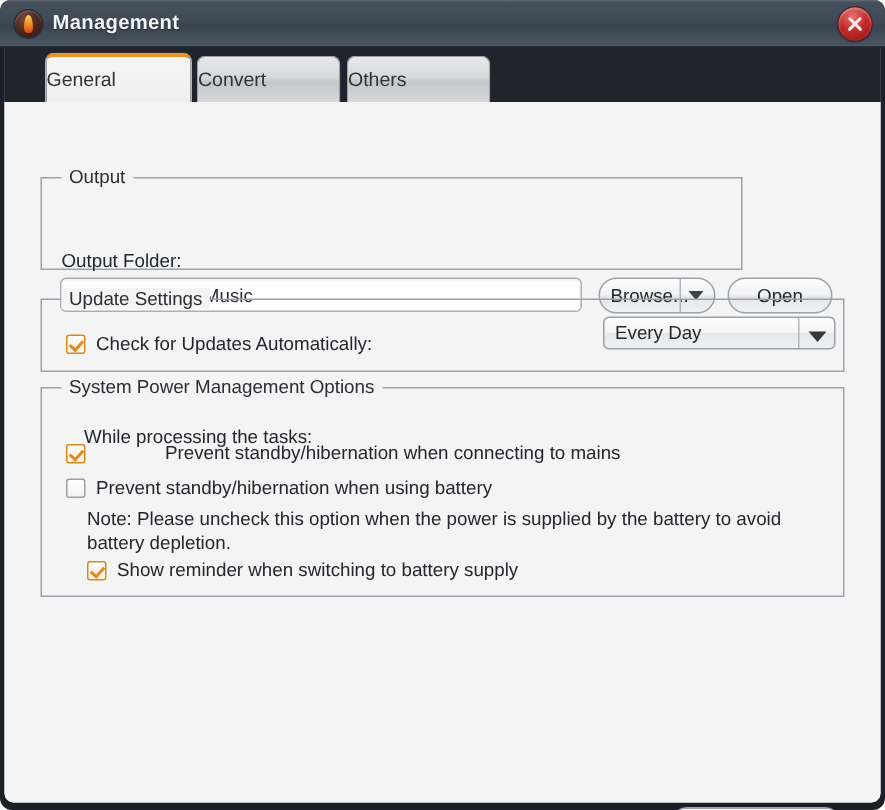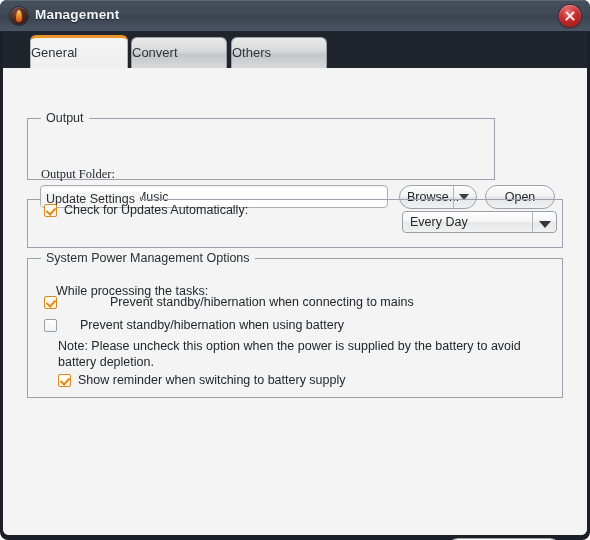--- a/index.html
+++ b/index.html
@@ -352,56 +352,56 @@
       <div class="tab active tab-general">General</div>
       <div class="tab tab-others">Others</div>
       <div class="tab tab-convert">Convert</div>
     </div>
 
     <div class="page">
 
       <div class="group grp-output">
         <div class="group-title">Output</div>
       </div>
-      <div class="label" style="left:38px; top:99px;font-family:Liberation Serif, serif;">Output Folder:</div>
+      <div class="label" style="left:38px; top:99px;">Output Folder:</div>
       <input class="textbox" style="left: 37px; top: 117px; width: 348px;" type="text" value="C:\Users\Belkis\Music">
 
       <div class="browse-group">
         <div class="browse-main">Browse...</div>
         <div class="browse-divider"></div>
         <div class="browse-arrow"></div>
       </div>
 
       <div class="btn" style="left:482px; top:117px; width:70px; height:24px; line-height:22px;">Open</div>
 
       <div class="group grp-update">
         <div class="group-title">Update Settings</div>
       </div>
-      <div class="cbrow" style="left:41px; top:135px;align-items:center;">
+      <div class="cbrow" style="left:41px; top:154px;align-items:center;">
         <div class="cbox checked"></div>
         <div class="cblabel">Check for Updates Automatically:</div>
       </div>
       <div class="combo" style="left:399px; top:143px; width:155px; height:22px;">
         <div class="combo-text">Every Day</div>
         <div class="combo-btn">
           <div class="caret"></div>
         </div>
       </div>
 
       <div class="group grp-power">
         <div class="group-title">System Power Management Options</div>
       </div>
       <div class="label" style="left:53px; top:216px;">While processing the tasks:</div>
 
       <div class="cbrow" style="left:41px; top:227px;gap:46px;">
         <div class="cbox checked"></div>
         <div class="cblabel">Prevent standby/hibernation when connecting to mains</div>
       </div>
 
-      <div class="cbrow" style="left:41px; top:250px;gap:16px;">
+      <div class="cbrow" style="left:41px; top:250px;">
         <div class="cbox"></div>
         <div class="cblabel">Prevent standby/hibernation when using battery</div>
       </div>
 
       <div class="note" style="left:55px; top:270px; width:495px;">Note: Please uncheck this option when the power is supplied by the battery to avoid battery depletion.</div>
 
       <div class="cbrow" style="left:55px; top:305px;">
         <div class="cbox checked"></div>
         <div class="cblabel">Show reminder when switching to battery supply</div>
       </div>

